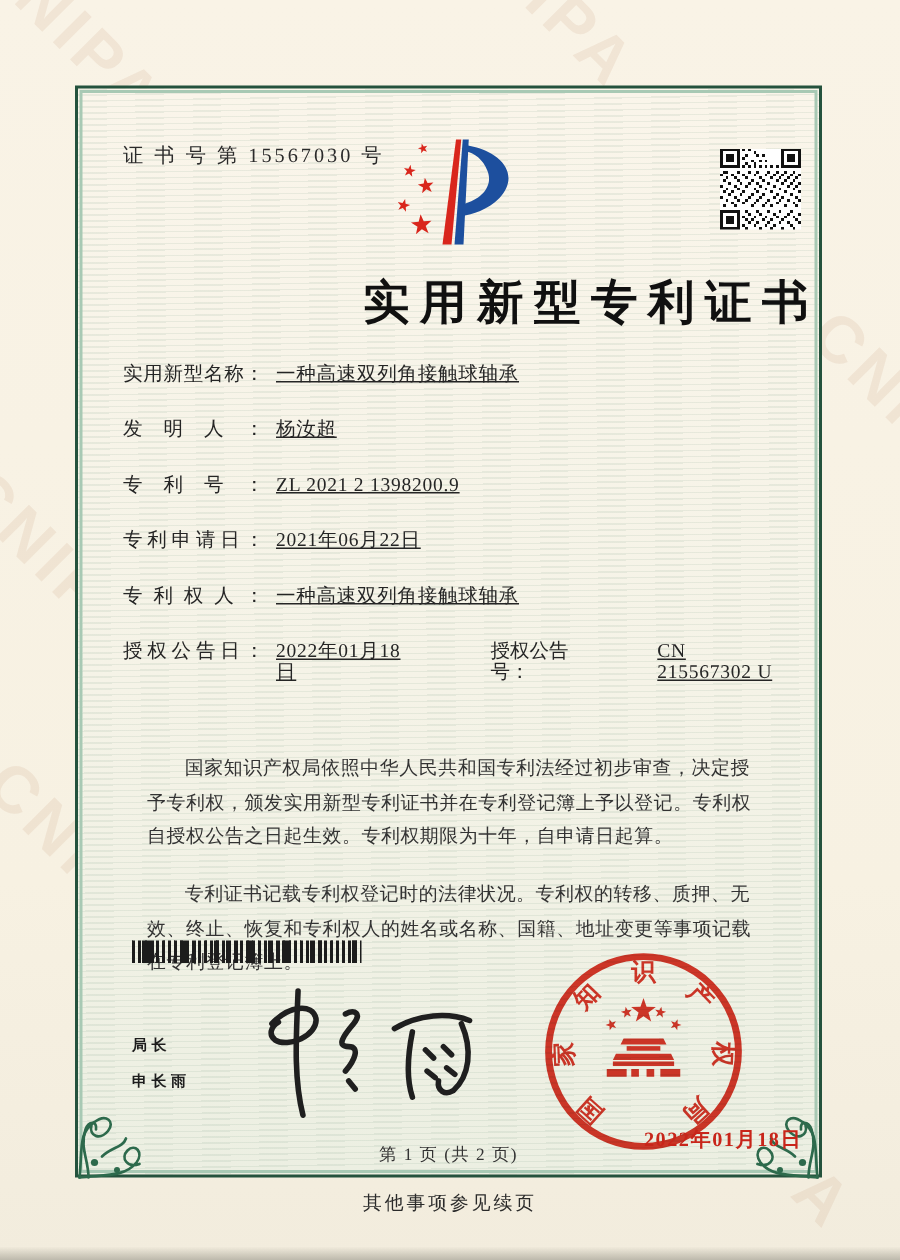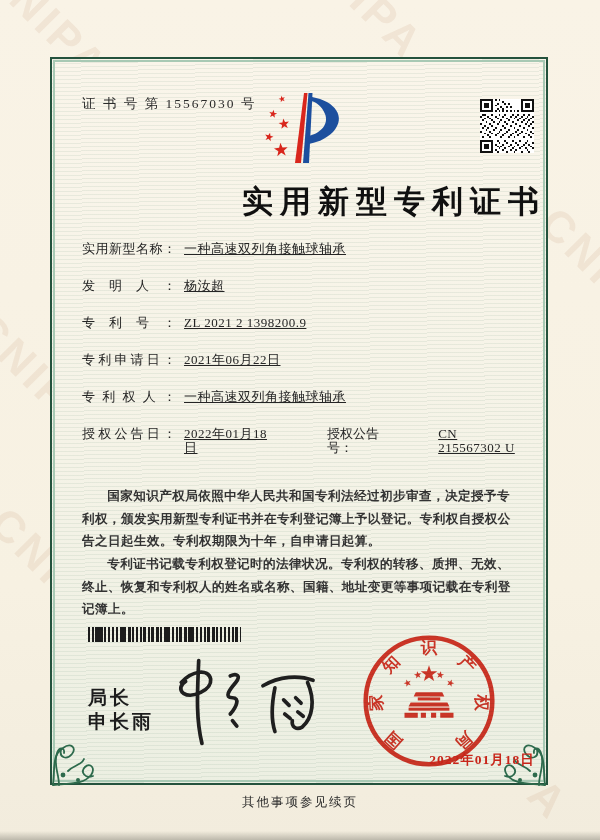--- a/index.html
+++ b/index.html
@@ -23,27 +23,27 @@
   .title{position:absolute;left:0;top:122px;width:100%;text-align:right;
     font-size:31px;font-weight:bold;letter-spacing:7px;color:#101010;}
   .fields{position:absolute;left:30px;top:183px;right:26px;font-size:13px;color:#252525;}
   .frow{display:flex;margin-bottom:23px;line-height:14px;}
   .flabel{display:inline-block;width:94px;text-align:justify;text-align-last:justify;
     flex:none;font-weight:500;}
   .fvalue{margin-left:8px;letter-spacing:0.5px;text-decoration:underline;}
   .grant-pair{display:flex;margin-left:60px;gap:39px;}
   .body-text{position:absolute;left:30px;right:28px;top:426px;font-size:12.6px;
     line-height:1.8;color:#333;}
-  .body-text p{margin:0;text-indent:2em;letter-spacing:0.4px;font-weight:bold;}
+  .body-text p{margin:16px;text-indent:2em;letter-spacing:0.4px;}
   .barcode{position:absolute;left:36px;top:568px;width:153px;height:15px;
     background-image:
       repeating-linear-gradient(90deg,#1c1c1c 0px,#1c1c1c 2px,rgba(0,0,0,0) 2px,rgba(0,0,0,0) 4px),
       repeating-linear-gradient(90deg,#1c1c1c 0px,#1c1c1c 1px,rgba(0,0,0,0) 1px,rgba(0,0,0,0) 7px),
       repeating-linear-gradient(90deg,rgba(0,0,0,0) 0px,rgba(0,0,0,0) 9px,#1c1c1c 9px,#1c1c1c 12px,rgba(0,0,0,0) 12px,rgba(0,0,0,0) 23px);}
-  .signer{position:absolute;left:36px;top:627px;font-size:19px;font-weight:600;
+  .signer{position:absolute;left:36px;top:627px;font-size:10px;font-weight:600;
     letter-spacing:3px;color:#1d1d1d;line-height:24px;}
   .sig{position:absolute;left:118px;top:593px;}
   .seal{position:absolute;left:303px;top:568px;width:148px;height:148px;opacity:0.93;
     mix-blend-mode:multiply;}
   .seal text{font-weight:bold;font-size:16px;fill:#d7281a;}
   .seal-date{position:absolute;left:340px;top:692px;width:180px;text-align:center;
     color:#c8251a;font-size:13.5px;font-weight:600;letter-spacing:1px;z-index:3;}
   .page-ind{position:absolute;left:0;top:703px;width:100%;text-align:center;
     font-size:11.5px;letter-spacing:1px;color:#333;}
   .footer-note{position:absolute;left:0;top:794px;width:100%;text-align:center;
@@ -222,16 +222,17 @@
         <use href="#star" transform="translate(21,-25) scale(0.38) rotate(20)"></use>
         <path d="M-13,-16 L13,-16 L15,-12 L-15,-12 Z"></path>
         <rect x="-11" y="-11" width="22" height="3"></rect>
         <path d="M-18,-6 L18,-6 L20,-2 L-20,-2 Z"></path>
         <rect x="-20" y="-1" width="40" height="3"></rect>
         <path d="M-24,4 h13 v5 h-13 z M-8,4 h5 v5 h-5 z M2,4 h5 v5 h-5 z M11,4 h13 v5 h-13 z"></path>
       </g>
     </svg>
     <div class="seal-date">2022年01月18日</div>
 
+    <div class="page-ind">第 1 页 (共 2 页)</div>
   </div>
 
   <div class="footer-note">其他事项参见续页</div>
 </div>
 
 </body></html>

